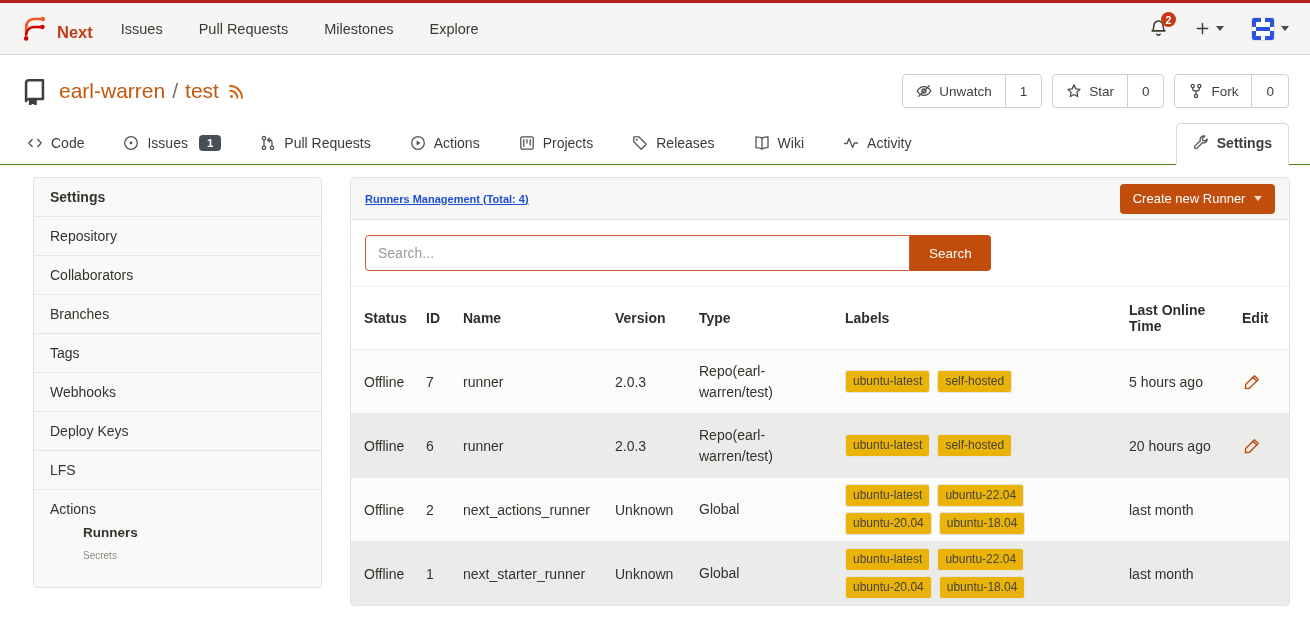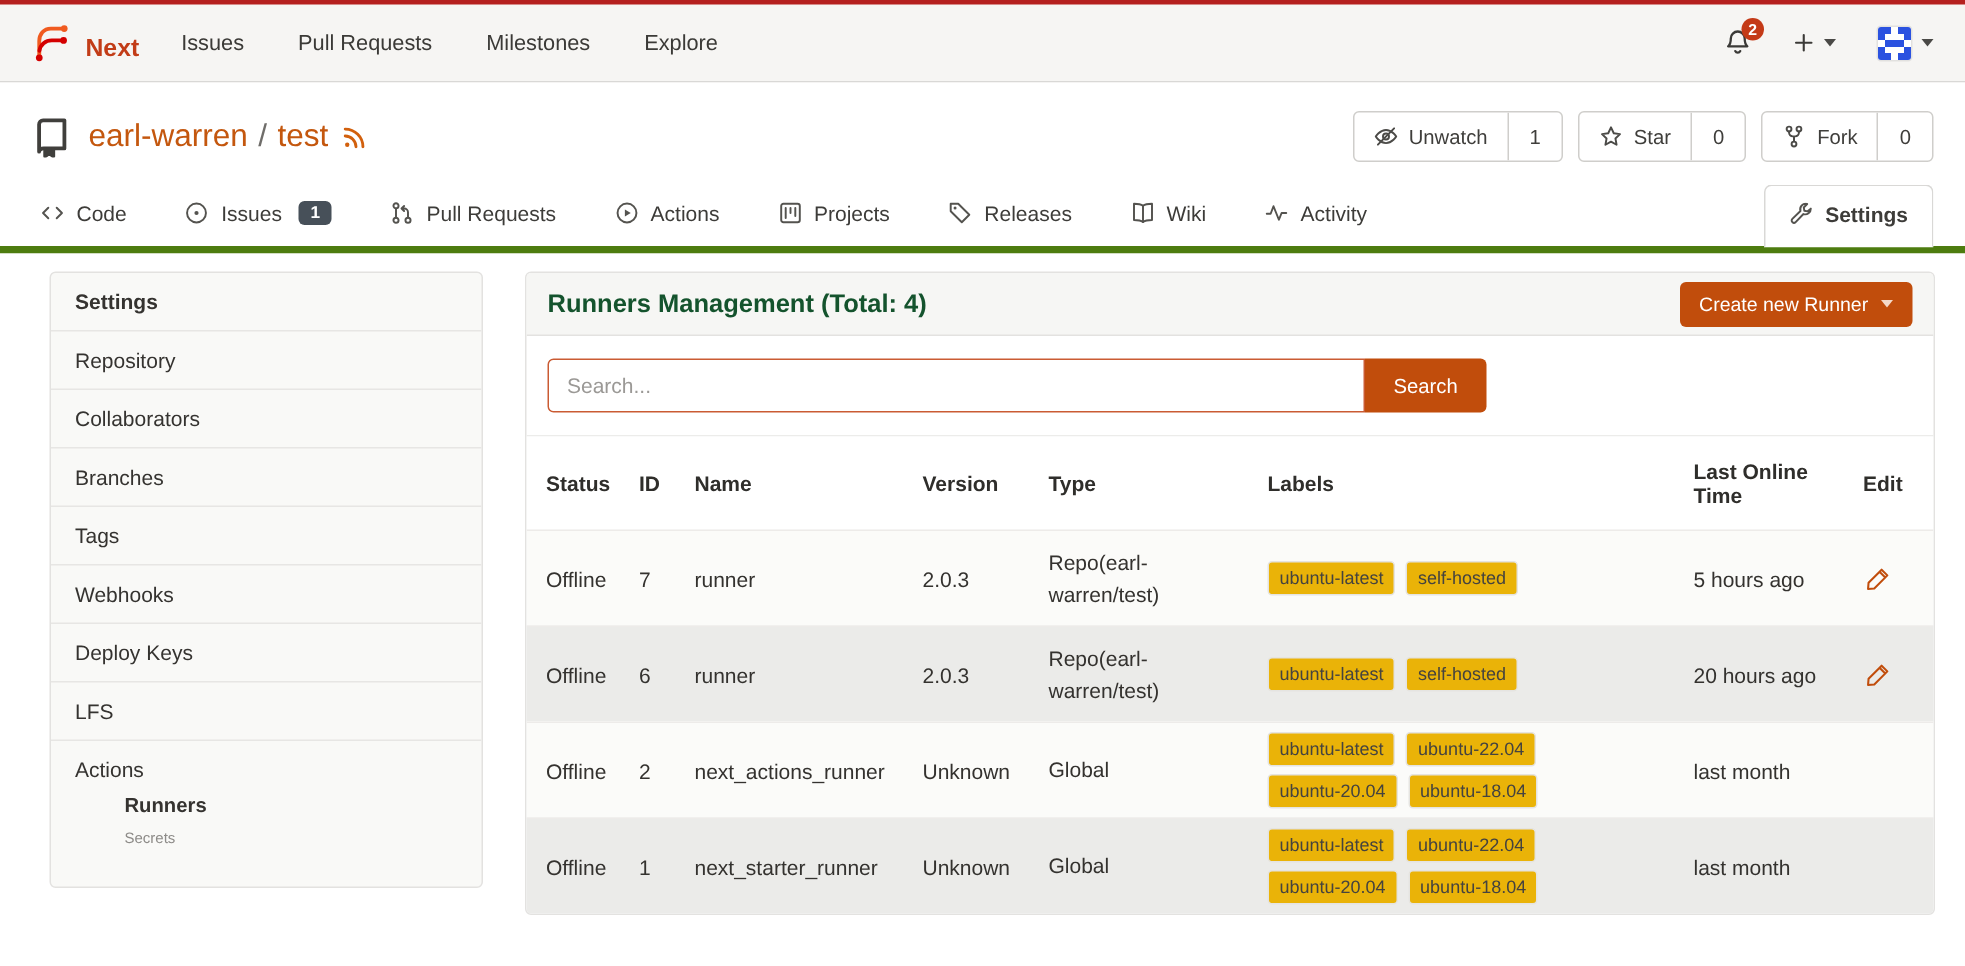--- a/index.html
+++ b/index.html
@@ -36,21 +36,21 @@
   .repo-actions { margin-left:auto; display:flex; gap:10px; }
   .btn-group { display:flex; align-items:stretch; height:34px; background:#fff;
     border:1px solid #cfcecb; border-radius:4px; overflow:hidden; }
   .btn-main { display:flex; align-items:center; gap:7px; padding:0 13px; font-size:13.5px;
     color:#3f3e3b; cursor:pointer; }
   .btn-main svg { color:#4c4b48; }
   .btn-count { display:flex; align-items:center; padding:0 14px; font-size:13.5px; color:#3f3e3b;
     border-left:1px solid #cfcecb; cursor:pointer; }
 
   
-  .tabbar { display:flex; align-items:flex-start; padding:0 21px; border-bottom:5px solid #4d7c0f;
+  .tabbar { display:flex; align-items:center; padding:0 21px; border-bottom:1px solid #4d7c0f;
     background:#fff; margin-top:2px; }
   .tab { display:flex; align-items:center; gap:8px; padding:11px 6px 13px 6px; margin-right:27px;
     font-size:14px; color:#3d3c39; cursor:pointer; }
   .tab svg { color:#54534f; }
   .tab-badge { background:var(--issues-badge-bg); color:#fff; font-size:11.5px; font-weight:600;
     padding:2px 8px; border-radius:4px; margin-left:3px; }
   .tab.active { margin-left:auto; margin-right:0; background:#fff; border:1px solid #d9d8d6;
     border-bottom:1px solid #fff; margin-bottom:-1px; border-radius:5px 5px 0 0;
     padding:11px 16px 13px 16px; font-weight:600; }
 
@@ -64,21 +64,21 @@
   .menu-header { font-weight:700; cursor:default; }
   .menu-sub { padding:3px 0 10px 0; }
   .sub-item { padding:5px 16px 5px 33px; font-size:13.5px; color:#353330; cursor:pointer; }
   .sub-item.active { font-weight:700; }
   .sub-item.muted { color:#8d8b88; font-size:10px; }
 
   .main { flex:1; }
   .panel { border:1px solid #e3e2e0; border-radius:4px; background:#fff; overflow:hidden; }
   .panel-head { background:#f6f6f4; border-bottom:1px solid #e3e2e0; height:42px; display:flex;
     align-items:center; justify-content:space-between; padding:0 14px; }
-  .panel-title { font-size:17px; font-weight:700; color:#14532d; }
+  .panel-title { font-size:11px; font-weight:700; color:#1d4ed8;text-decoration:underline; }
   .btn-create { background:var(--accent-orange); color:#fff; height:30px; padding:0 13px;
     border-radius:4px; display:flex; align-items:center; gap:9px; font-size:13px; }
   .btn-create .caret { border-top-color:#f4d9c8; }
 
   .search-row { padding:15px 14px; border-bottom:1px solid #ececea; display:flex; }
   .search-input { width:545px; height:36px; border:1px solid var(--search-border-orange);
     border-radius:4px 0 0 4px; padding:0 12px; font-size:14px; color:#333; outline:none; background:#fff; }
   .search-input::placeholder { color:#9b9996; }
   .btn-search { background:var(--accent-orange); color:#fff; height:36px; padding:0 19px;
     border-radius:0 4px 4px 0; font-size:13.5px; }

